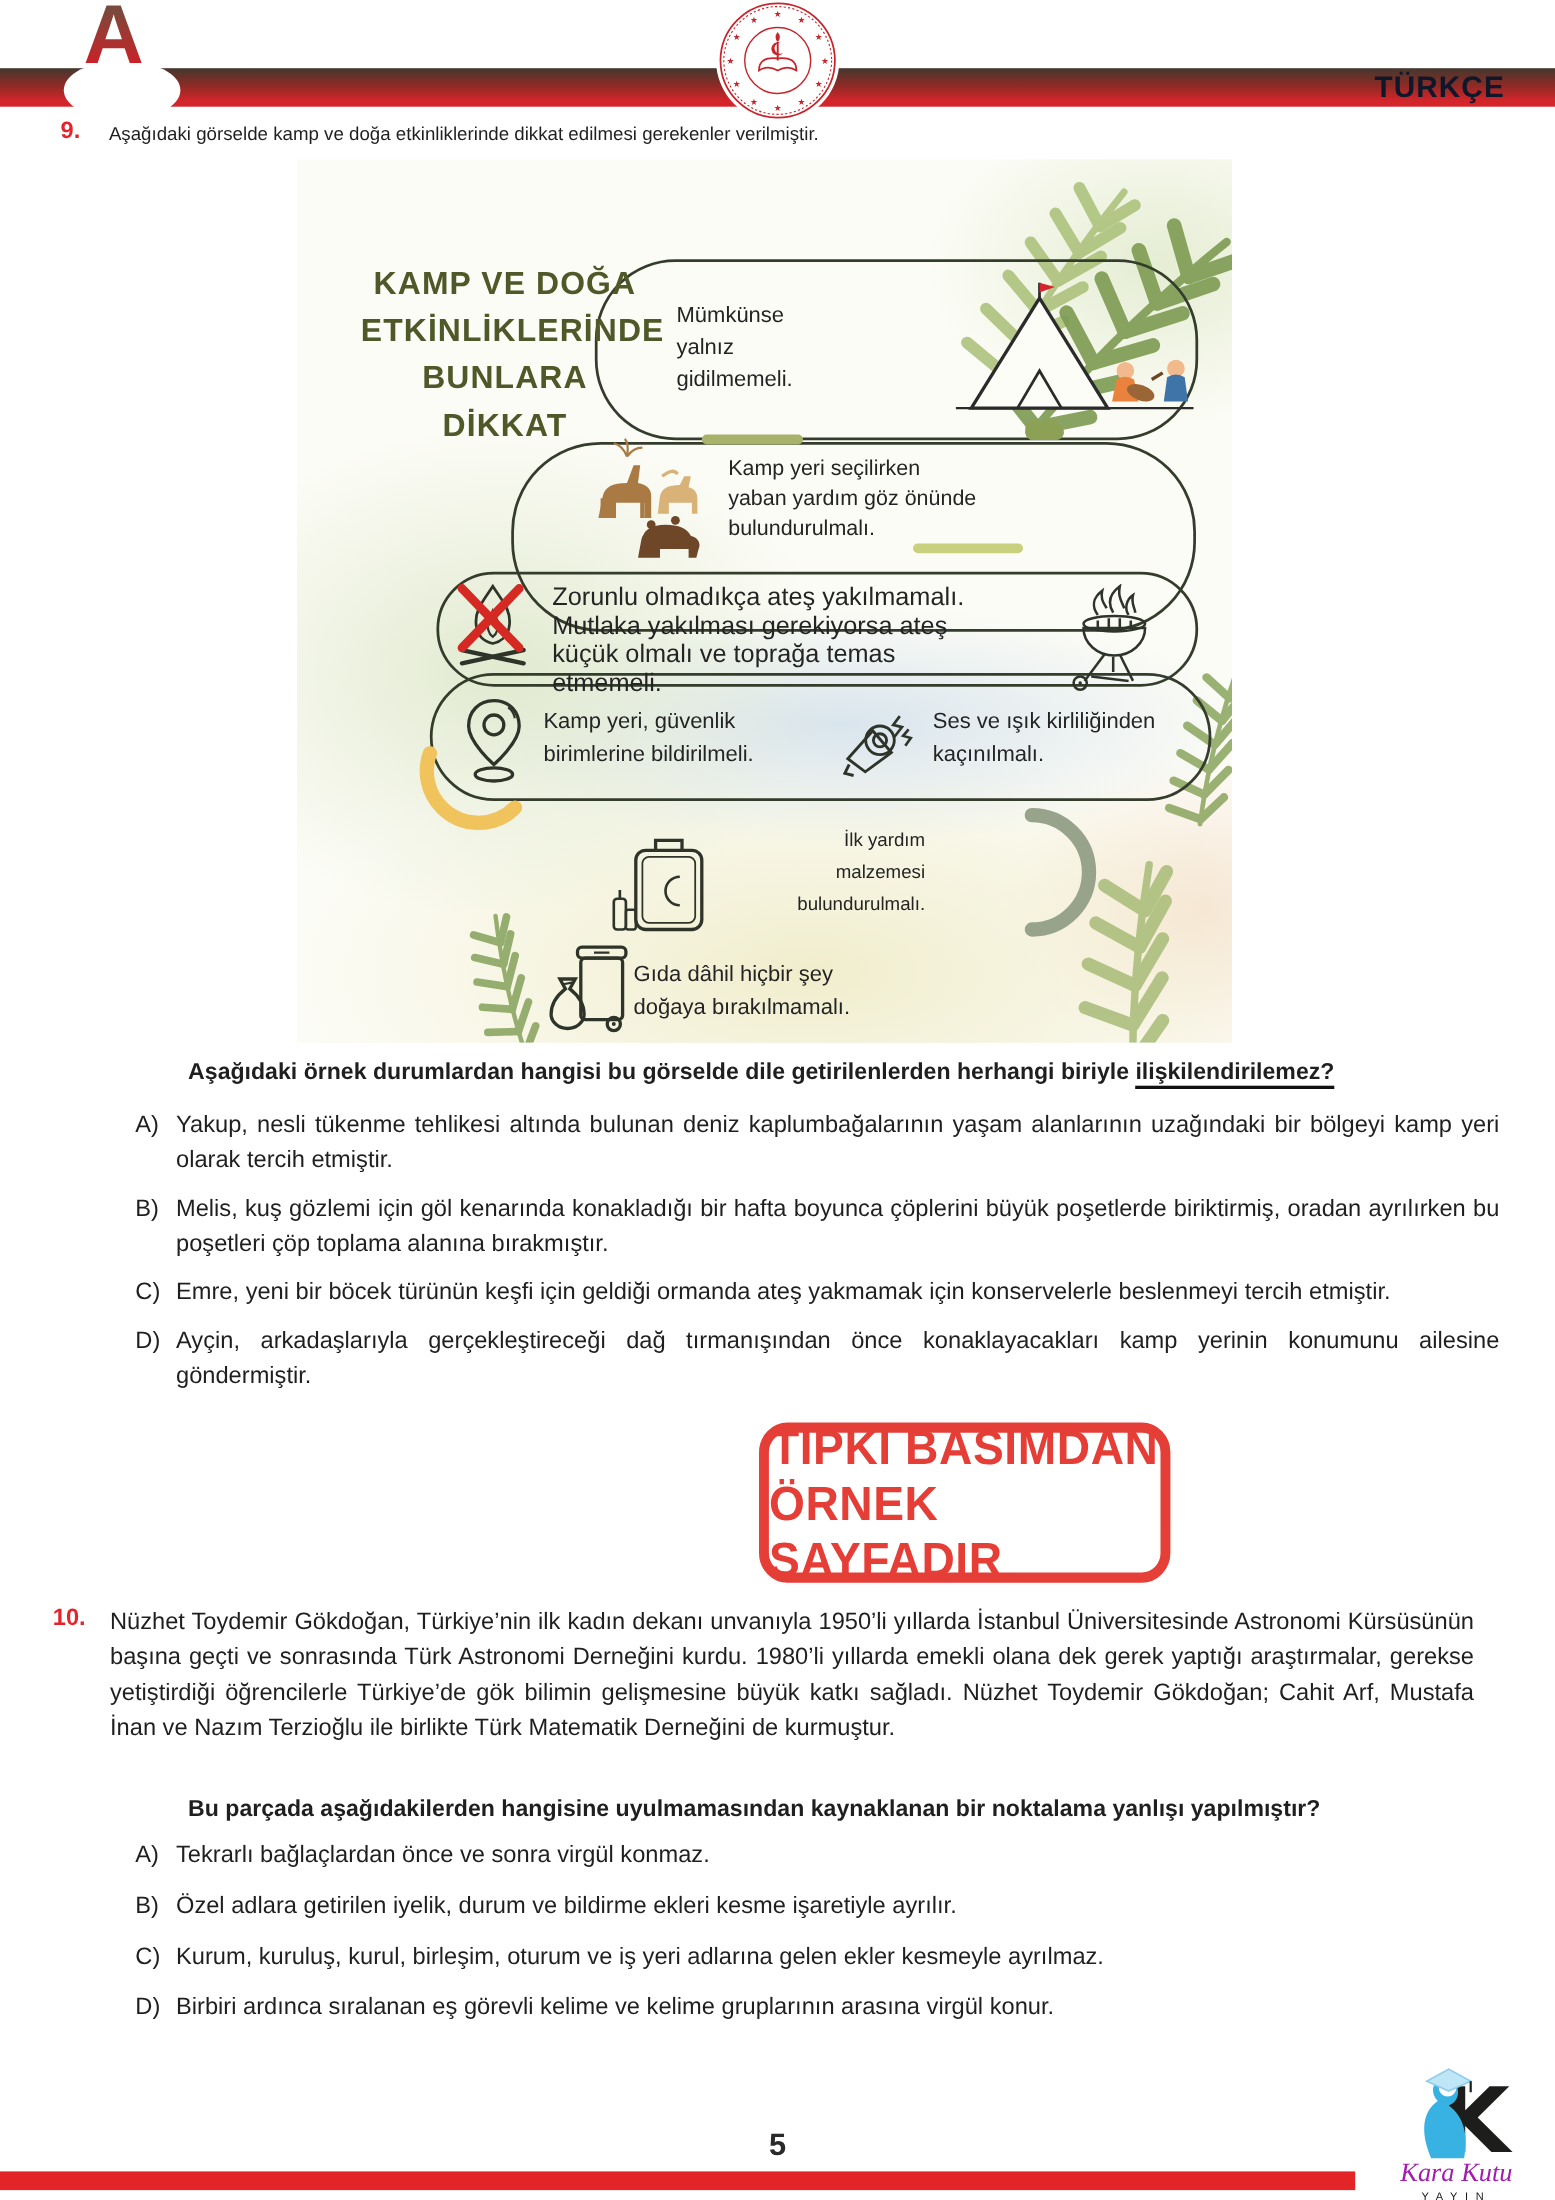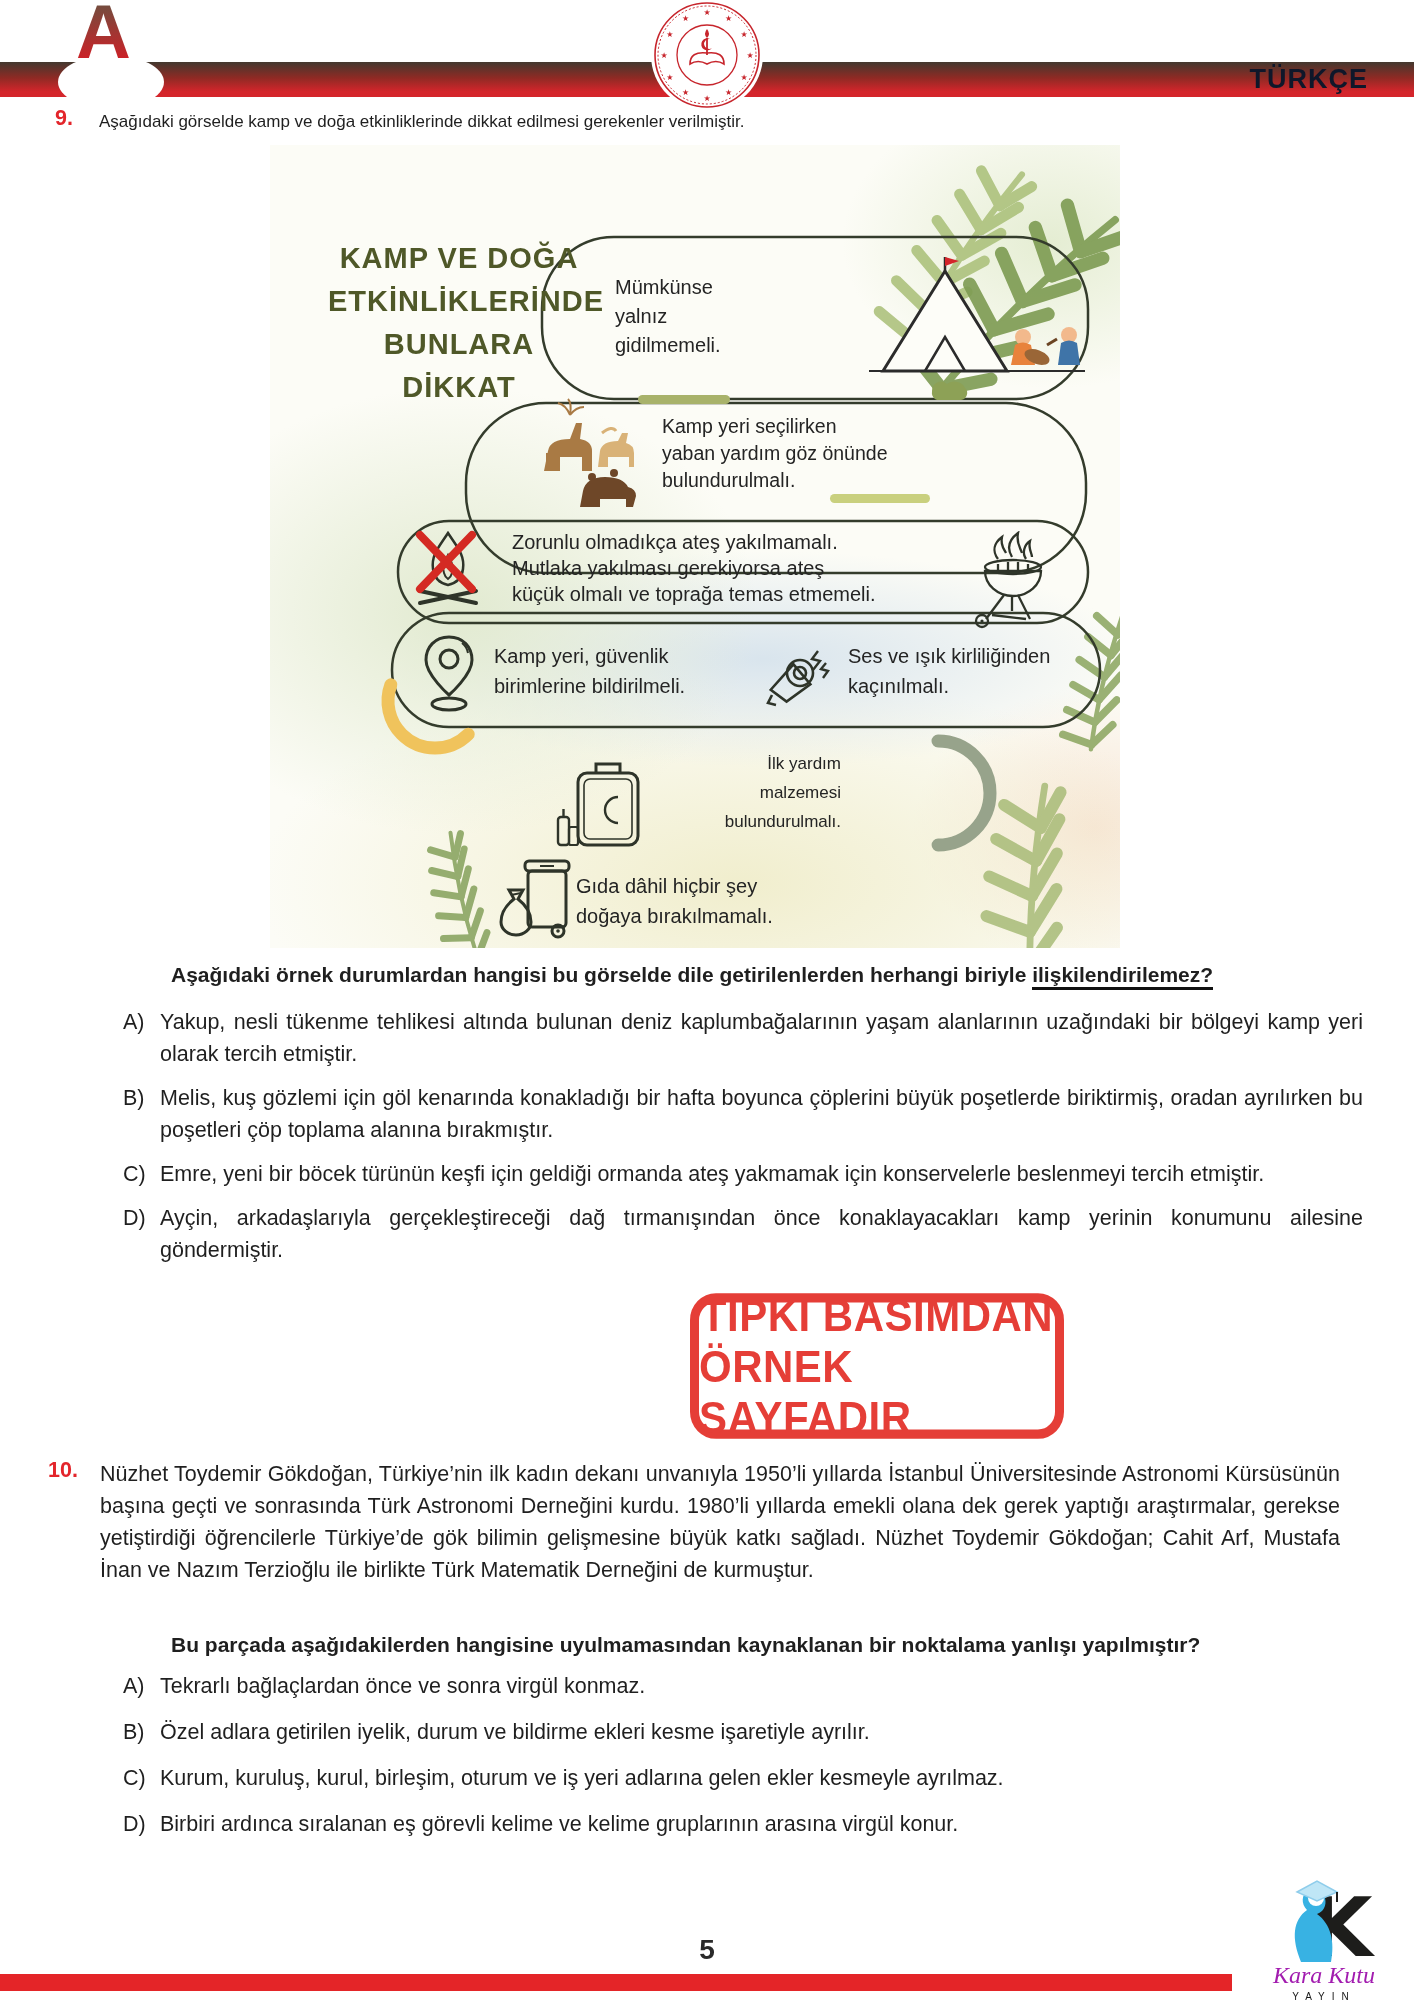--- a/index.html
+++ b/index.html
@@ -198,21 +198,21 @@
       <path d="M40 32 C36 40 34 44 36 50 C37 54 40 56 40 56 C40 56 43 54 44 50 C46 44 44 40 40 32 Z" fill="none" stroke="#2e3429" stroke-width="2"></path>
       <g stroke="#2e3429" stroke-width="4" stroke-linecap="round">
         <line x1="12" y1="68" x2="68" y2="80"></line>
           <line x1="12" y1="80" x2="68" y2="68"></line>
       </g>
       <g stroke="#d42a23" stroke-width="8" stroke-linecap="round">
         <line x1="12" y1="12" x2="64" y2="66"></line>
           <line x1="64" y1="12" x2="12" y2="66"></line>
       </g>
     </svg>
-    <div class="itxt" style="left:242px;top:384px;width:400px;font-size:20px;line-height:26px;">
+    <div class="itxt" style="left:232px;top:384px;width:400px;font-size:23px;line-height:26px;">
       <div>Zorunlu olmadıkça ateş yakılmamalı.</div>
       <div>Mutlaka yakılması gerekiyorsa ateş</div>
       <div>küçük olmalı ve toprağa temas etmemeli.</div>
     </div>
     <svg class="icon" style="left:698px;top:386px;" width="88" height="98" viewBox="0 0 88 98">
       <g fill="none" stroke="#2e3429" stroke-width="2.3">
         <path d="M30 28 C24 20 26 12 34 6 C32 14 36 18 38 22"></path>
         <path d="M44 26 C38 16 42 8 50 2 C48 12 52 16 54 22"></path>
         <path d="M58 28 C54 22 56 14 62 10 C60 18 64 22 64 26"></path>
         <ellipse cx="45" cy="36" rx="28" ry="7"></ellipse>

